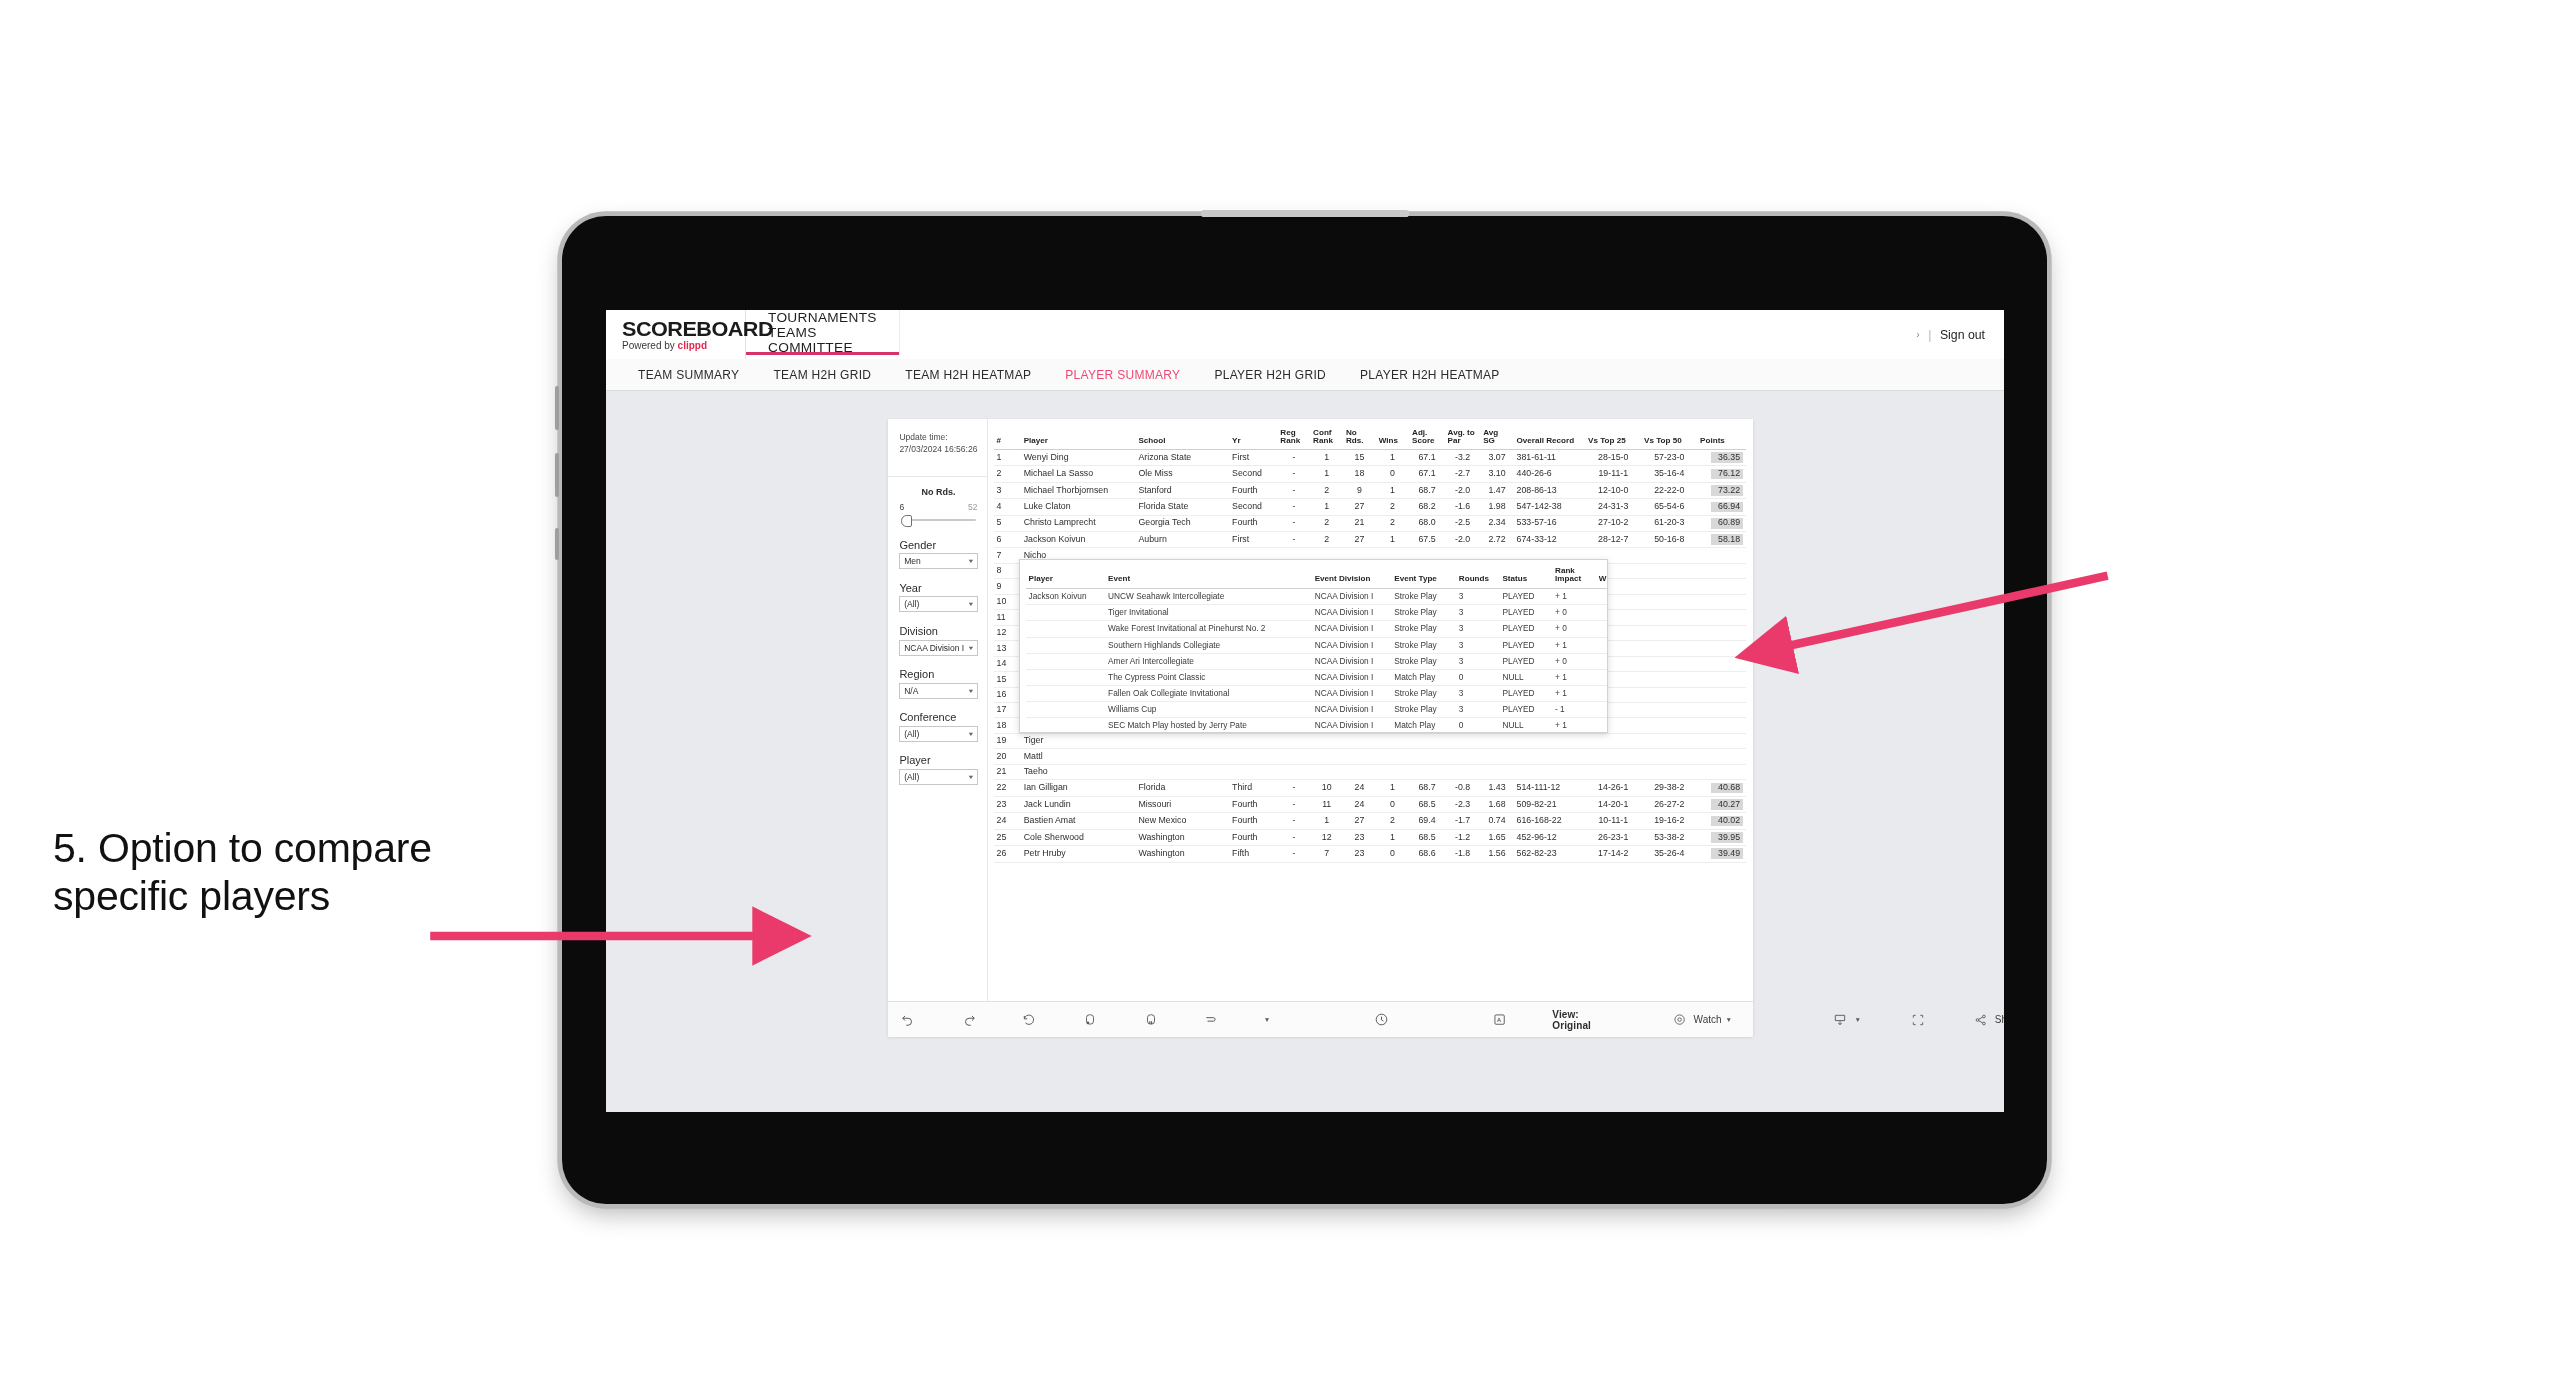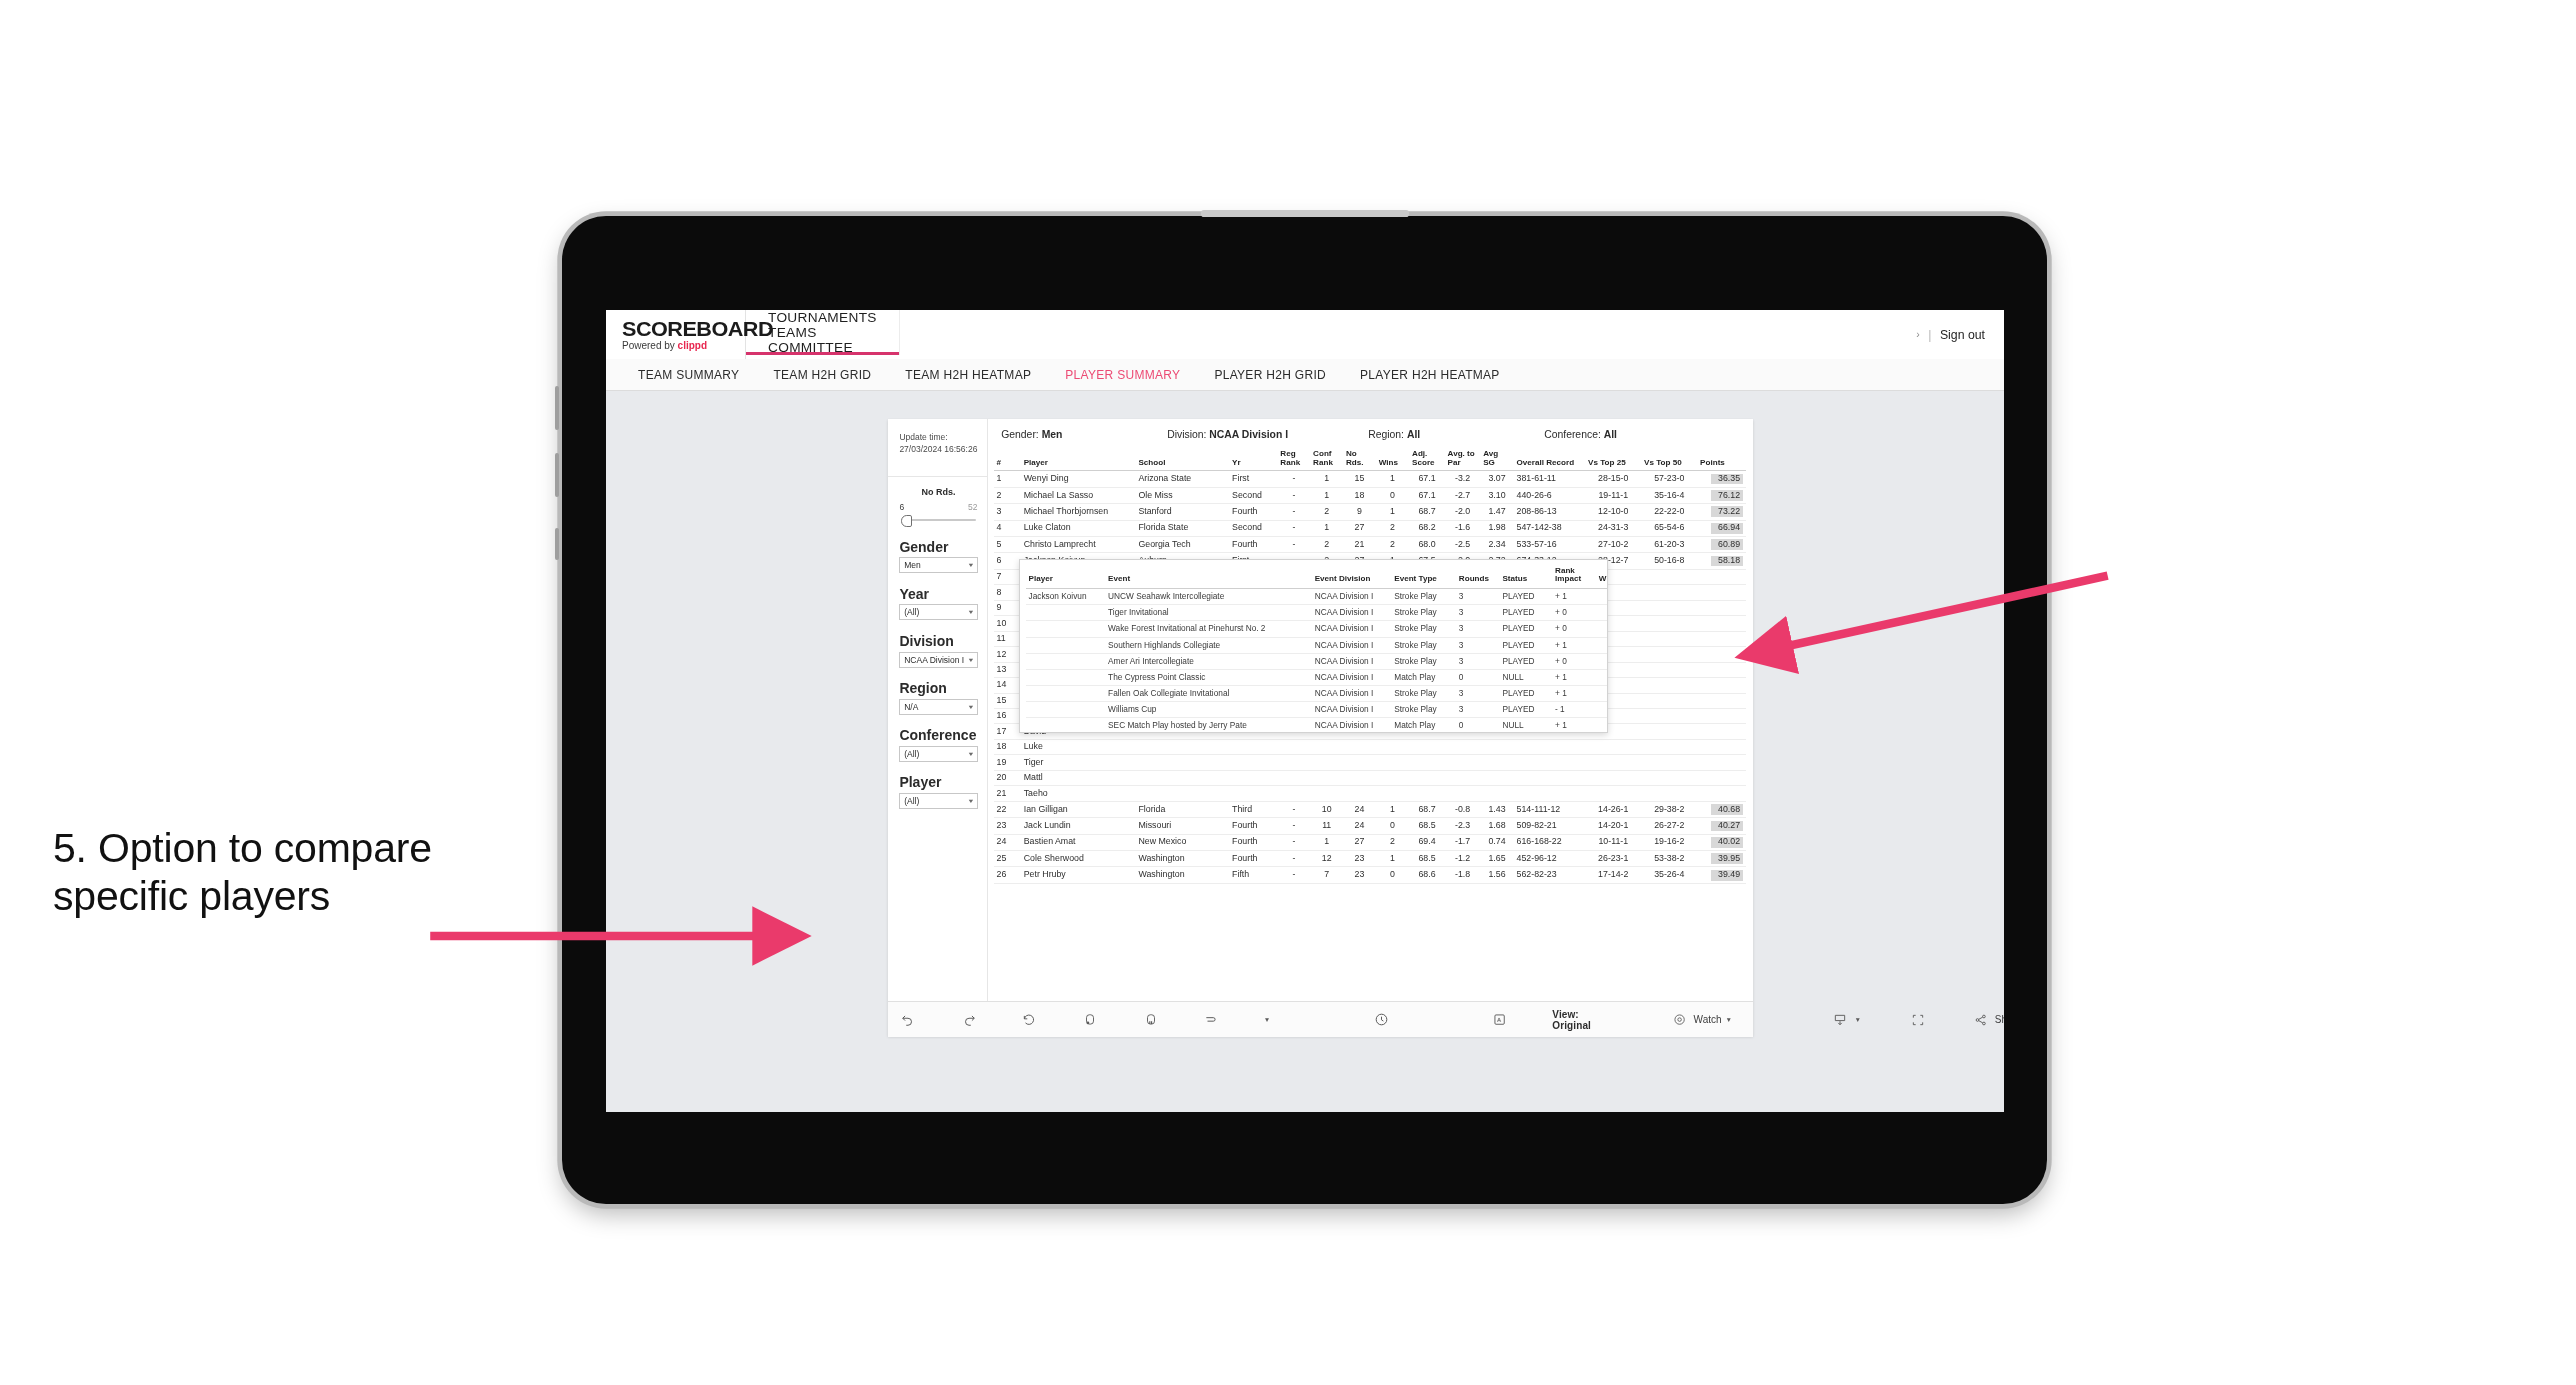--- a/index.html
+++ b/index.html
@@ -94,21 +94,21 @@
   .slider-title{ font-size:9px; color:#2b2b2b; font-weight:bold; text-align:center; margin-top:10.4px;}
   .slider-row{ display:flex; justify-content:space-between; font-size:8.5px; color:#3a3a3a; margin-top:4.7px;}
   .slider-row .max{ color:#9b9b9b;}
   .slider-track{ position:relative; height:12.3px; margin-top:1.9px;}
   .slider-track .bar{ position:absolute; left:5.7px; right:1.9px; top:4.7px; height:2.8px; background:#c9c9c9; border-radius:1.9px;}
   .slider-track .knob{
     position:absolute; left:1.9px; top:0.9px; width:8.5px; height:10.4px;
     border:1.3px solid #6f6f6f; background:#fff; border-radius:5.7px 1.9px 1.9px 5.7px;
   }
   .fgroup{ margin-top:12.3px;}
-  .fgroup .flabel{ font-size:14px; color:#2b2b2b; font-weight:bold; margin-bottom:2.8px;}
+  .fgroup .flabel{ font-size:11px; color:#2b2b2b; font-weight:normal; margin-bottom:2.8px;}
   .fsel{
     height:14px; border:0.9px solid #c7c7c7; background:#fff;
     display:flex; align-items:center; justify-content:space-between;
     padding:0 2.8px 0 3.8px; font-size:8.5px; color:#2b2b2b; cursor:pointer;
   }
   .fsel .caret{ font-size:5.7px; color:#6b6b6b; transform:scaleX(1.3);}
 
   .vizmain{ position:absolute; left:99px; top:0; right:0; bottom:0; border-left:0.9px solid #e6e6e6;}
   .viz-title{ font-size:15px; font-weight:bold; color:#1c1c1c; padding:14px 0 0 13.2px;}
   .viz-meta{ display:flex; padding:10.4px 0 0 13.2px; font-size:10.4px; color:#2b2b2b;}
@@ -275,26 +275,20 @@
             <div class="fgroup">
               <div class="flabel">Player</div>
               <div class="fsel">
                 <span>(All)</span>
                 <span class="caret">▼</span>
               </div>
             </div>
           </div>
 
           <div class="vizmain">
-            <div class="viz-meta">
-              <div class="m" style="width:166px"><span>Gender:</span> <b>Men</b></div>
-              <div class="m" style="width:201px"><span>Division:</span> <b>NCAA Division I</b></div>
-              <div class="m" style="width:176px"><span>Region:</span> <b>All</b></div>
-              <div class="m"><span>Conference:</span> <b>All</b></div>
-            </div>
 
             <table class="std">
               <thead>
                 <tr>
                   <th class="c-num">#</th>
                   <th class="c-player">Player</th>
                   <th class="c-school">School</th>
                   <th class="c-yr">Yr</th>
                   <th class="c-rr">Reg Rank</th>
                   <th class="c-cr">Conf Rank</th>

